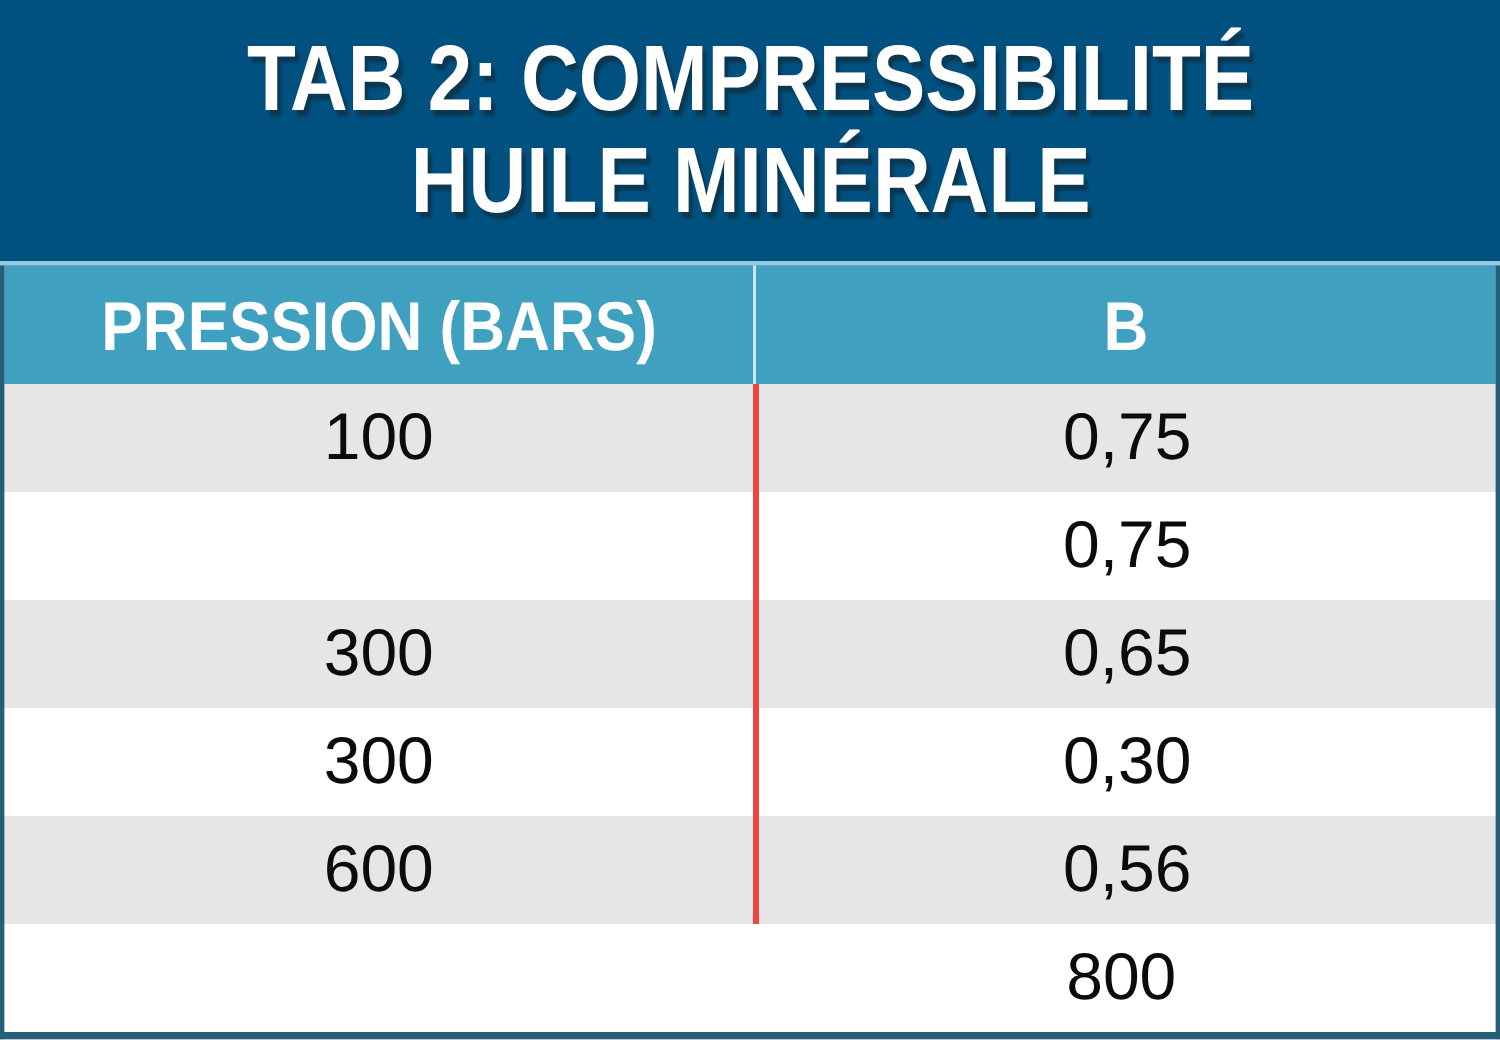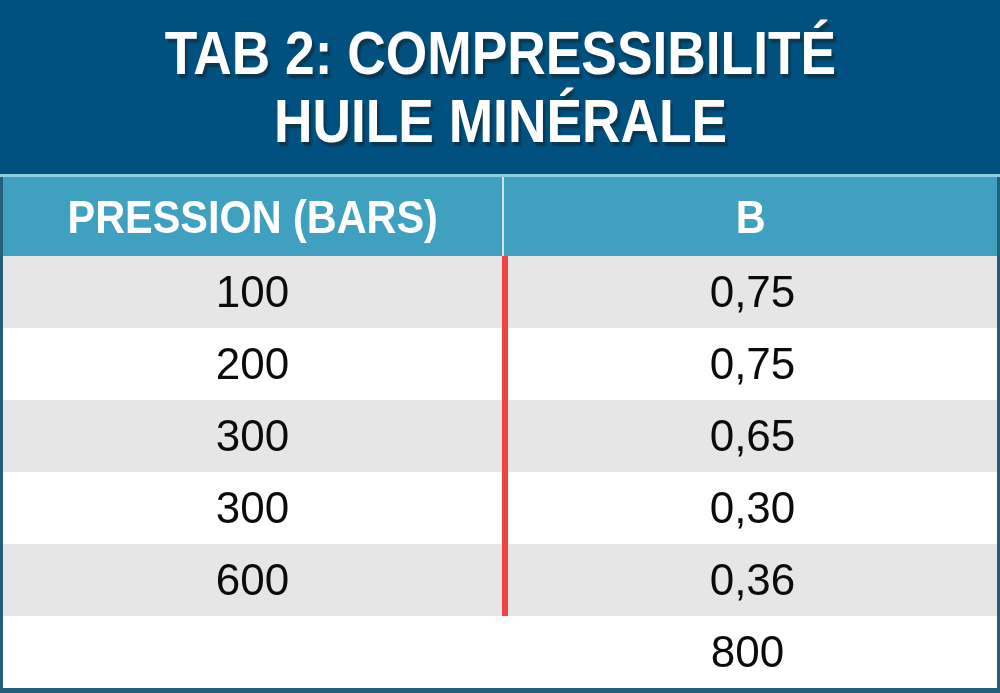--- a/index.html
+++ b/index.html
@@ -70,21 +70,21 @@
   .cell {
     display: flex;
     align-items: center;
     justify-content: center;
     overflow: hidden;
   }
   .cell.c1 { width: 50.2%; }
   .cell.c2 { width: 49.8%; }
 
   .trow.head .cell.c2 { border-left: 2px solid rgba(255,255,255,0.75); }
-  .trow.body .cell.c2 { border-left: 6px solid #ef4444; }
+  .trow.body .cell.c2 { border-left: 4px solid #ef4444; }
 
   .trow.head .cell span {
     display: inline-block;
     color: #ffffff;
     font-weight: bold;
     font-size: 46px;
     transform: scaleX(0.9);
     transform-origin: center;
     white-space: nowrap;
   }
@@ -120,23 +120,20 @@
     <div class="trow body">
       <div class="cell c1">
         <span>100</span>
       </div>
       <div class="cell c2">
         <span>0,75</span>
       </div>
     </div>
 
     <div class="trow body">
-      <div class="cell c1">
-        <span>200</span>
-      </div>
       <div class="cell c2">
         <span>0,75</span>
       </div>
     </div>
 
     <div class="trow body">
       <div class="cell c1">
         <span>300</span>
       </div>
       <div class="cell c2">
@@ -151,21 +148,21 @@
       <div class="cell c2">
         <span>0,30</span>
       </div>
     </div>
 
     <div class="trow body">
       <div class="cell c1">
         <span>600</span>
       </div>
       <div class="cell c2">
-        <span>0,36</span>
+        <span>0,56</span>
       </div>
     </div>
 
     <div class="trow body">
       <div class="cell c1">
         <span>800</span>
       </div>
     </div>
 
   </div>

